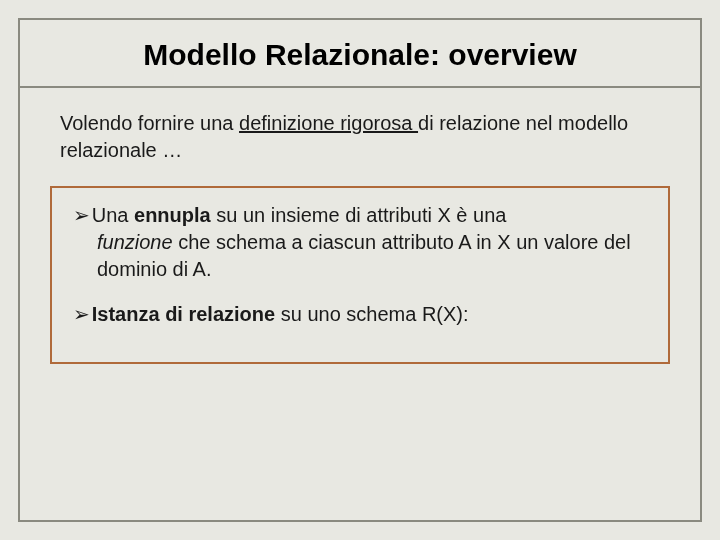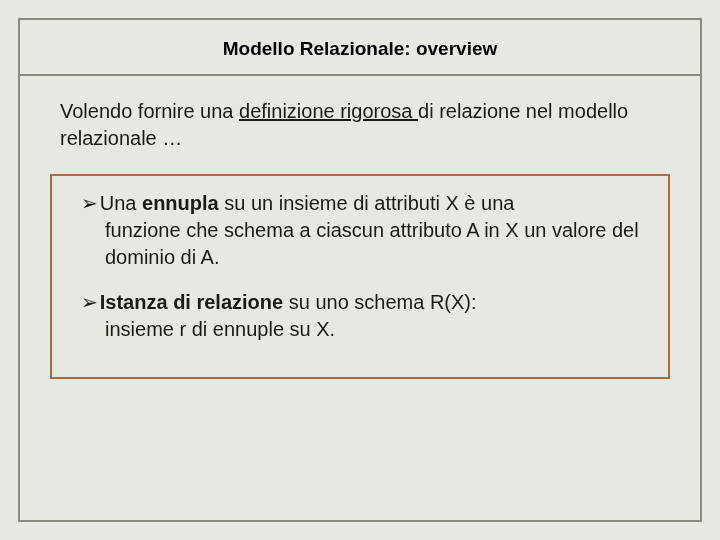--- a/index.html
+++ b/index.html
@@ -15,21 +15,21 @@
   .outer-frame {
     position: absolute;
     top: 18px;
     left: 18px;
     right: 18px;
     bottom: 18px;
     border: 2px solid #8a8a80;
     background: #e8e8e2;
   }
   .title {
-    font-size: 19px;
+    font-size: 30px;
     font-weight: bold;
     text-align: center;
     padding-top: 18px;
     padding-bottom: 14px;
     color: #000;
   }
   .title-rule {
     border: none;
     border-top: 2px solid #8a8a80;
     margin: 0;
@@ -39,21 +39,21 @@
     line-height: 1.35;
     padding: 22px 26px 0 40px;
     color: #1a1a1a;
   }
   .intro .underline {
     text-decoration: underline;
   }
   .box {
     margin: 22px 30px 0 30px;
     border: 2px solid #b06a3a;
-    padding: 14px 14px 14px 29px;
+    padding: 14px 14px 14px 21px;
   }
   .bullet-item {
     font-size: 20px;
     line-height: 1.35;
     margin-bottom: 18px;
     padding-left: 0;
   }
   .bullet-item:last-child {
     margin-bottom: 20px;
   }
@@ -63,21 +63,21 @@
     vertical-align: baseline;
   }
   .bullet-body {
     display: inline;
   }
   .indent-contd {
     display: block;
     padding-left: 24px;
   }
   .bold { font-weight: bold; }
-  .italic { }
+  .italic { font-style: italic; }
 </style>
 </head>
 <body>
 
 <div class="outer-frame">
 
   <div class="title">Modello Relazionale: overview</div>
   <hr class="title-rule">
 
   <div class="intro">
@@ -85,18 +85,18 @@
   </div>
 
   <div class="box">
 
     <div class="bullet-item">
       <span class="bullet-arrow">➢</span><span class="bullet-body"><span>Una </span><span class="bold">ennupla</span><span> su un insieme di attributi  X  è una </span><span class="indent-contd"><span class="italic">funzione</span><span> che schema a ciascun attributo  A in X un valore del dominio di A.</span></span></span>
     </div>
 
 
     <div class="bullet-item">
-      <span class="bullet-arrow">➢</span><span class="bullet-body"><span class="bold">Istanza di relazione</span><span> su uno schema  R(X):</span><span class="indent-contd"><span>insieme </span><span class="italic"> r </span><span> di ennuple su  X.</span></span></span>
+      <span class="bullet-arrow">➢</span><span class="bullet-body"><span class="bold">Istanza di relazione</span><span> su uno schema  R(X):</span></span>
     </div>
 
   </div>
 
 </div>
 
 </body></html>

